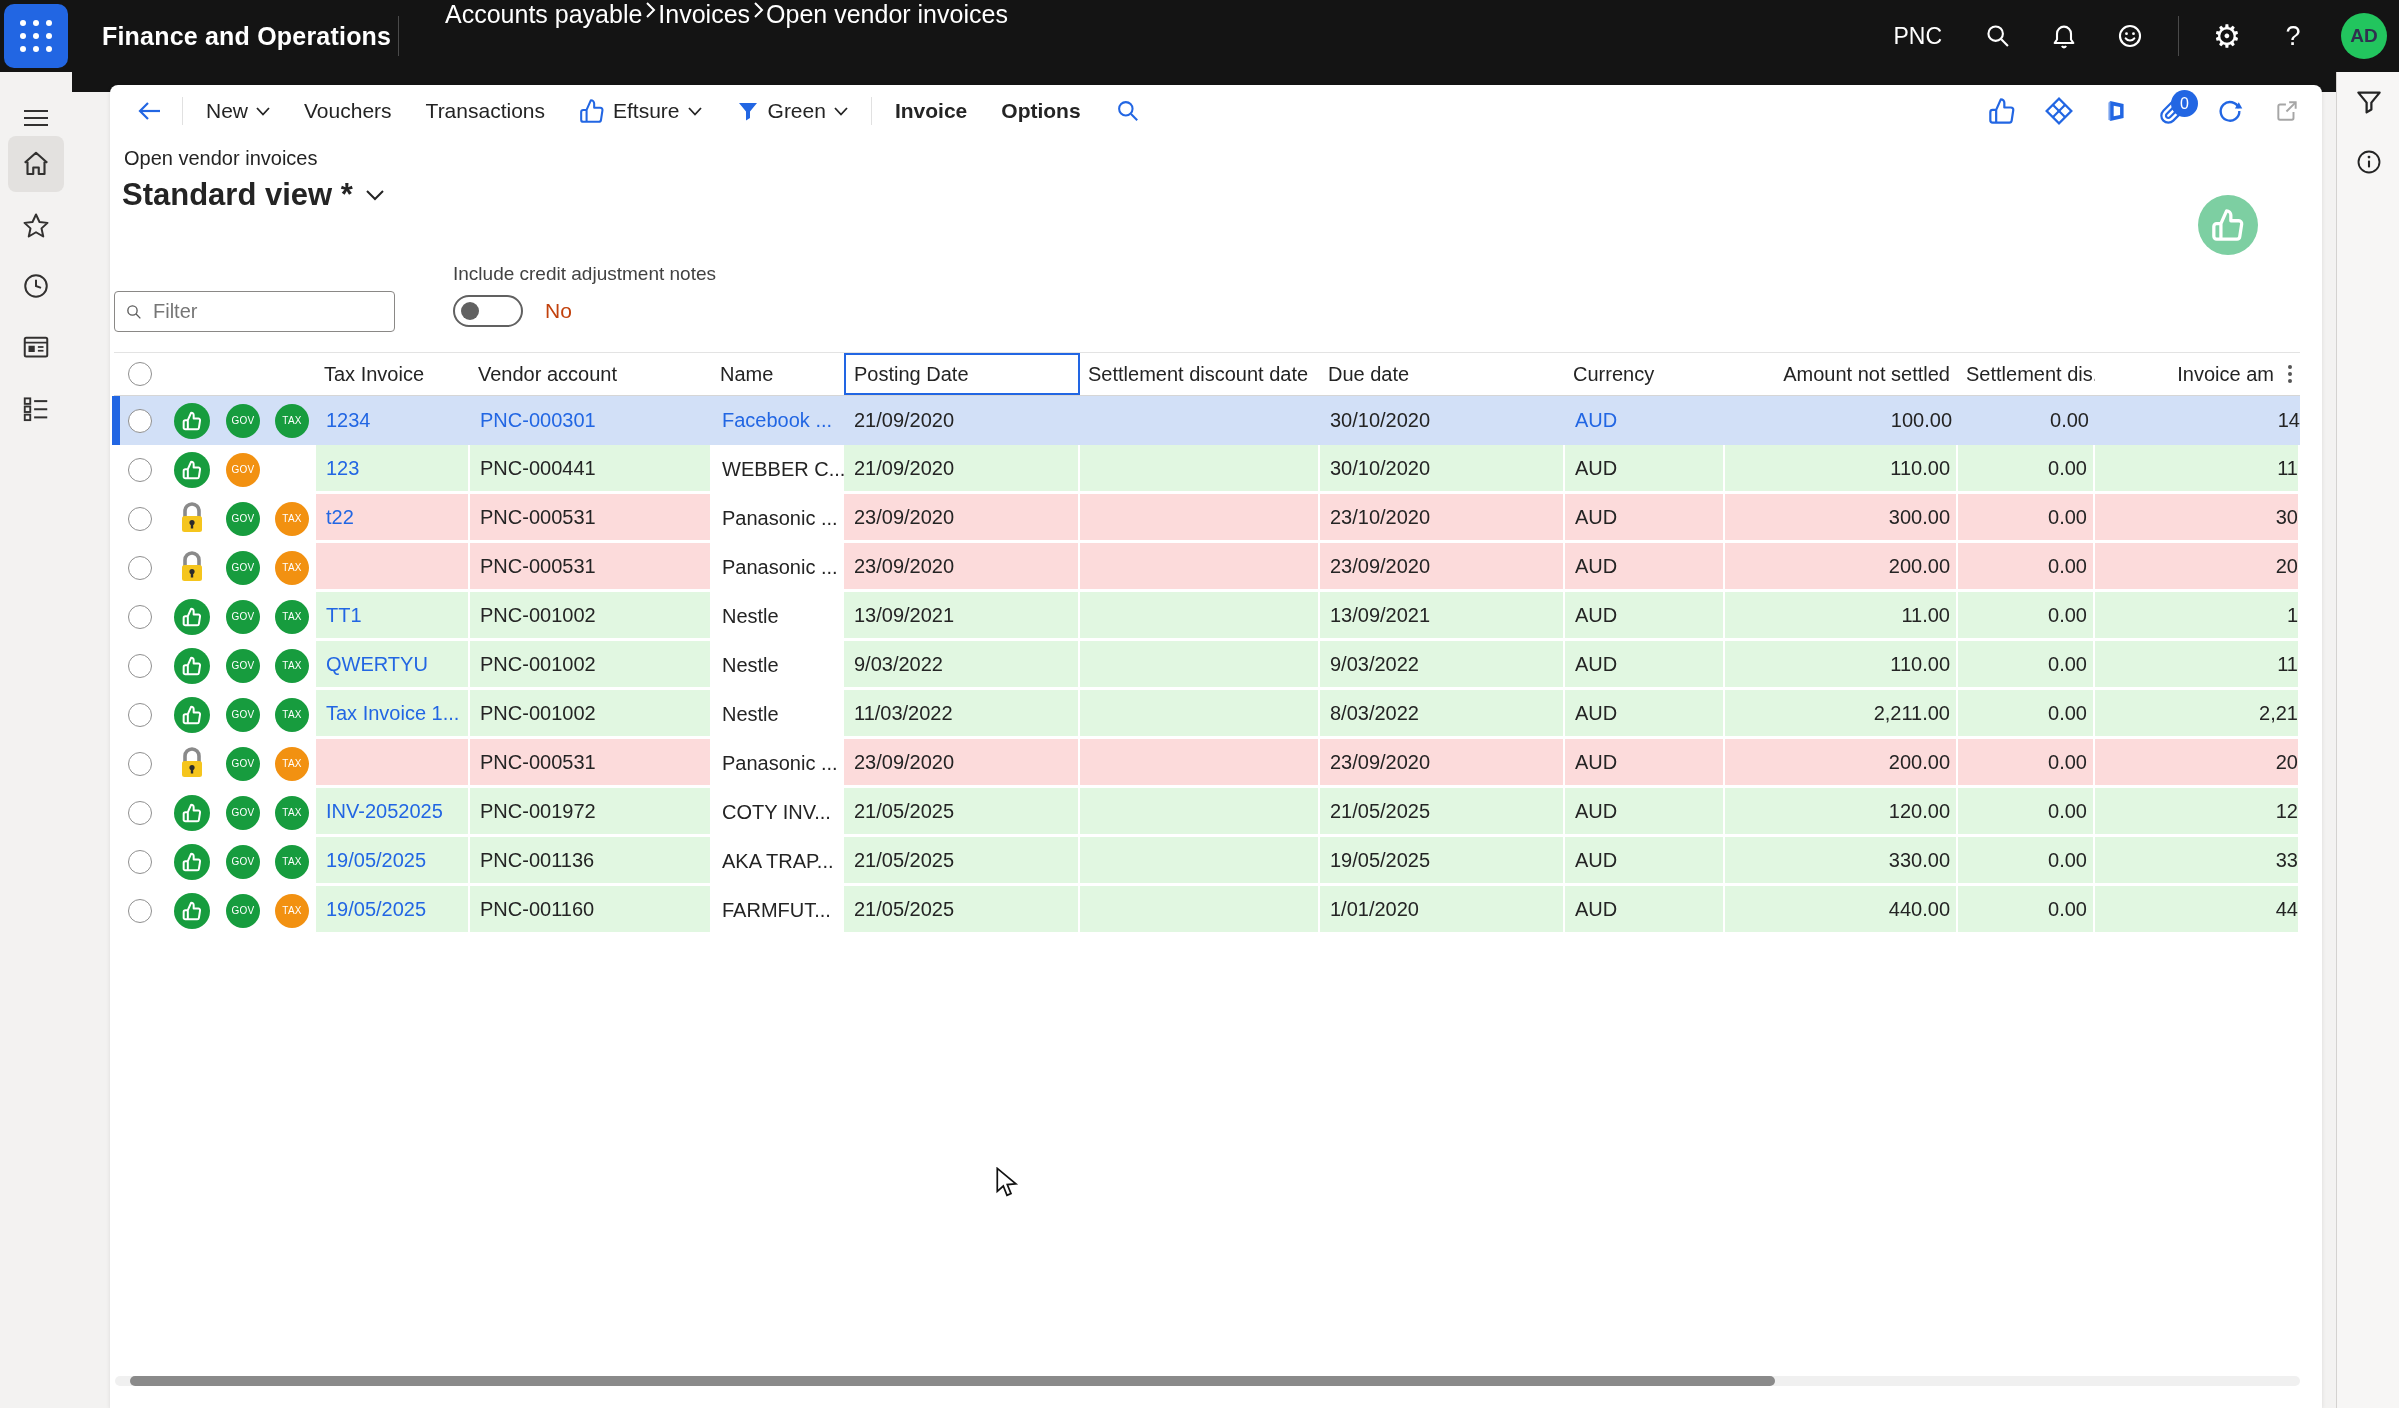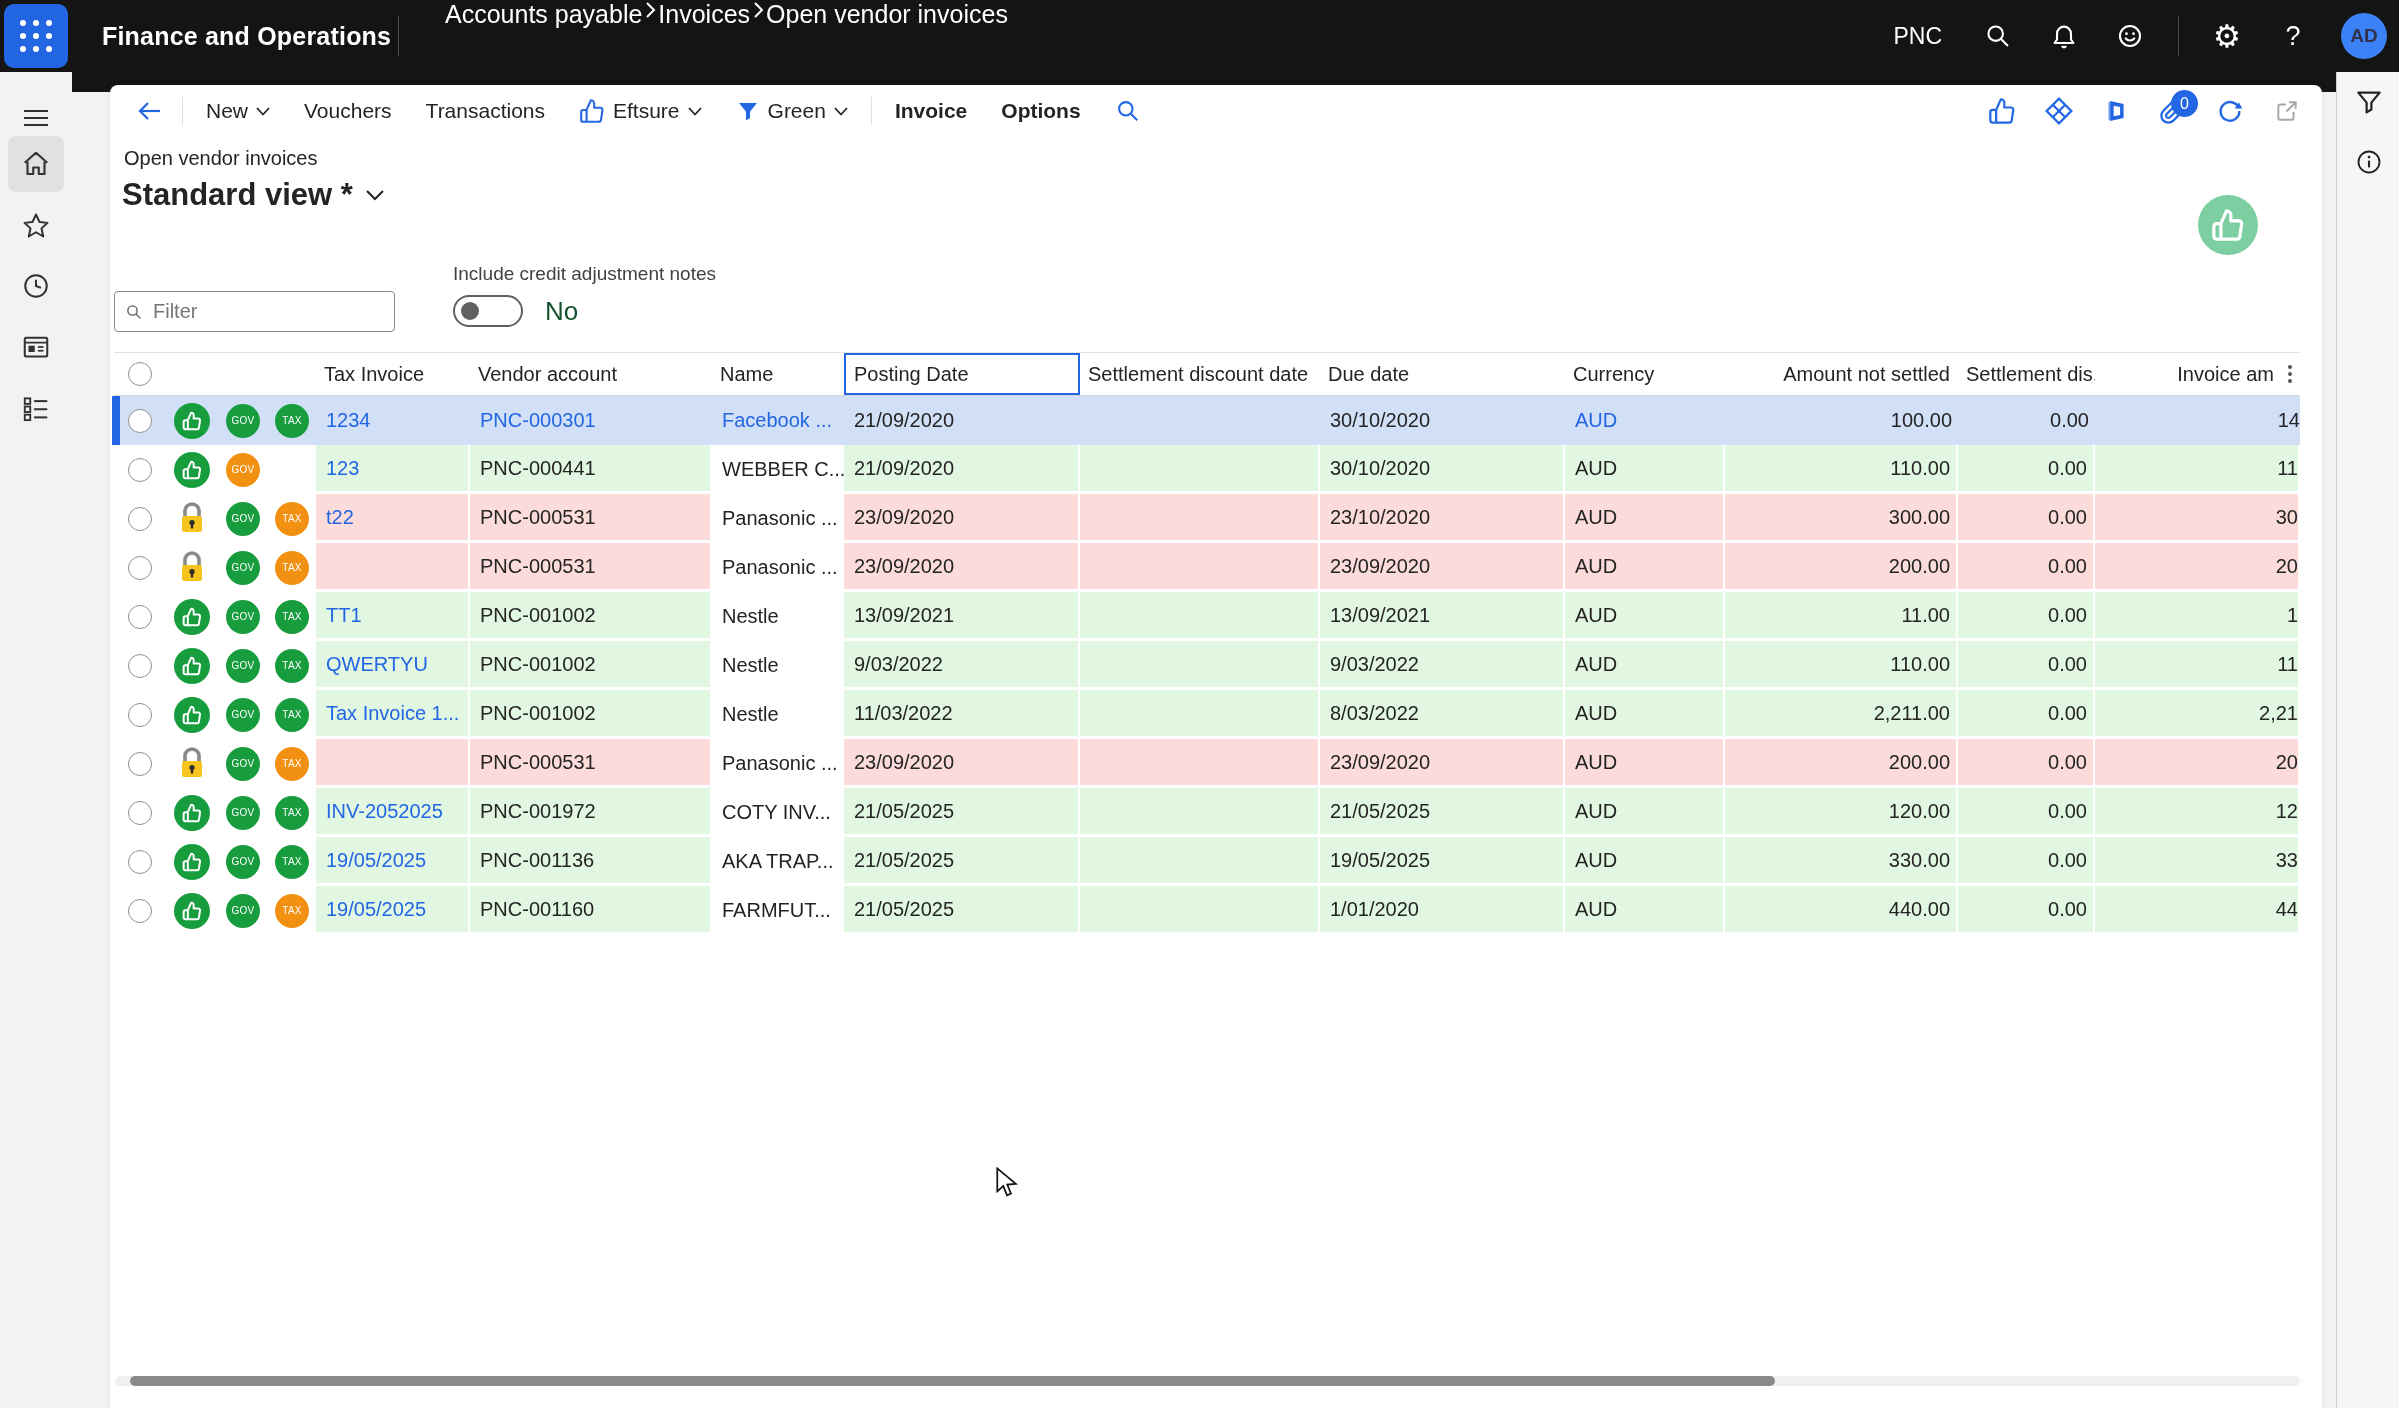--- a/index.html
+++ b/index.html
@@ -22,21 +22,21 @@
   .tb-divider{position:absolute;left:398px;top:16px;width:1px;height:40px;background:#4a4a4a;}
   .breadcrumb{position:absolute;left:445px;top:0;height:72px;display:flex;align-items:flex-start;font-size:25px;}
   .crumb{white-space:nowrap;cursor:pointer;}
   .crumb-chev svg{display:block;}
   .tb-right{position:absolute;right:12px;top:0;height:72px;display:flex;align-items:center;gap:30px;}
   .tb-env{font-size:23px;margin-right:8px;}
   .tb-icon{width:36px;height:36px;display:flex;align-items:center;justify-content:center;cursor:pointer;}
   .tb-divider2{width:1px;height:40px;background:#4a4a4a;}
   .gear-glyph{font-family:"DejaVu Sans",sans-serif;font-size:31px;color:#fff;line-height:1;}
   .help-glyph{font-size:27px;color:#fff;font-weight:400;}
-  .avatar{width:46px;height:46px;border-radius:50%;background:#3b82f6;color:#30304f;
+  .avatar{width:46px;height:46px;border-radius:50%;background:#22c55e;color:#30304f;
     display:flex;align-items:center;justify-content:center;font-size:19px;font-weight:600;cursor:pointer;}
   
   .left-rail{position:absolute;left:0;top:72px;width:72px;bottom:0;background:#f3f2f1;}
   .rail-item{position:absolute;left:8px;width:56px;height:56px;display:flex;align-items:center;
     justify-content:center;border-radius:8px;cursor:pointer;}
   .rail-item.active{background:#e3e1df;}
   
   .right-rail{position:absolute;left:2336px;top:72px;width:63px;bottom:0;background:#f7f6f5;border-left:1px solid #d4d2d0;}
   .rr-icon{position:absolute;left:14px;width:36px;height:36px;display:flex;align-items:center;justify-content:center;cursor:pointer;}
   
@@ -61,21 +61,21 @@
     background:#7dcfa2;display:flex;align-items:center;justify-content:center;}
   .toggle-label{position:absolute;left:343px;top:178px;font-size:19px;color:#424242;}
   .filter-box{position:absolute;left:4px;top:206px;width:281px;height:41px;border:1px solid #8a8886;
     border-radius:4px;display:flex;align-items:center;padding:0 10px;background:#fff;}
   .filter-box input{border:none;outline:none;font-size:20px;color:#242424;width:100%;margin-left:8px;
     font-family:"Liberation Sans",sans-serif;}
   .filter-box input::placeholder{color:#767676;}
   .toggle-row{position:absolute;left:343px;top:210px;display:flex;align-items:center;gap:22px;}
   .toggle{width:70px;height:32px;border:2px solid #616161;border-radius:16px;position:relative;background:#fff;cursor:pointer;}
   .toggle .knob{position:absolute;left:6px;top:5px;width:18px;height:18px;border-radius:50%;background:#616161;}
-  .toggle-value{font-size:26px;color:#14532d;}
+  .toggle-value{font-size:21px;color:#c2410c;}
   
   .grid{position:absolute;left:4px;top:267px;width:2186px;}
   .grid-header{display:grid;grid-template-columns:var(--cols);height:44px;align-items:stretch;
     border-top:1px solid #e3e3e3;border-bottom:1px solid #d6d6d6;}
   .hcell{font-size:20px;color:#242424;display:flex;align-items:center;padding:0 8px;white-space:nowrap;overflow:hidden;}
   .hcell.center{justify-content:center;}
   .hcell.right{justify-content:flex-end;}
   .hcell.posting{border:2px solid var(--accent);}
   .col-dots{display:flex;flex-direction:column;gap:3px;margin-left:14px;cursor:pointer;}
   .col-dots i{width:4px;height:4px;border-radius:50%;background:#555;}

